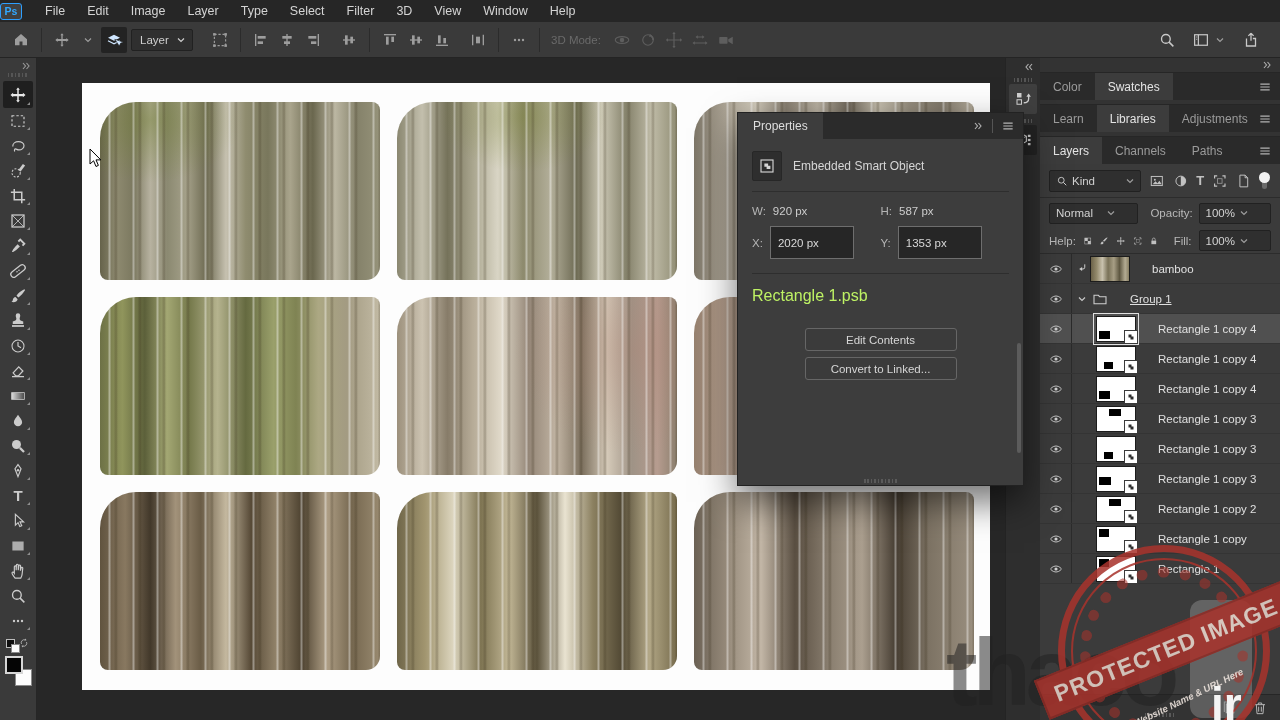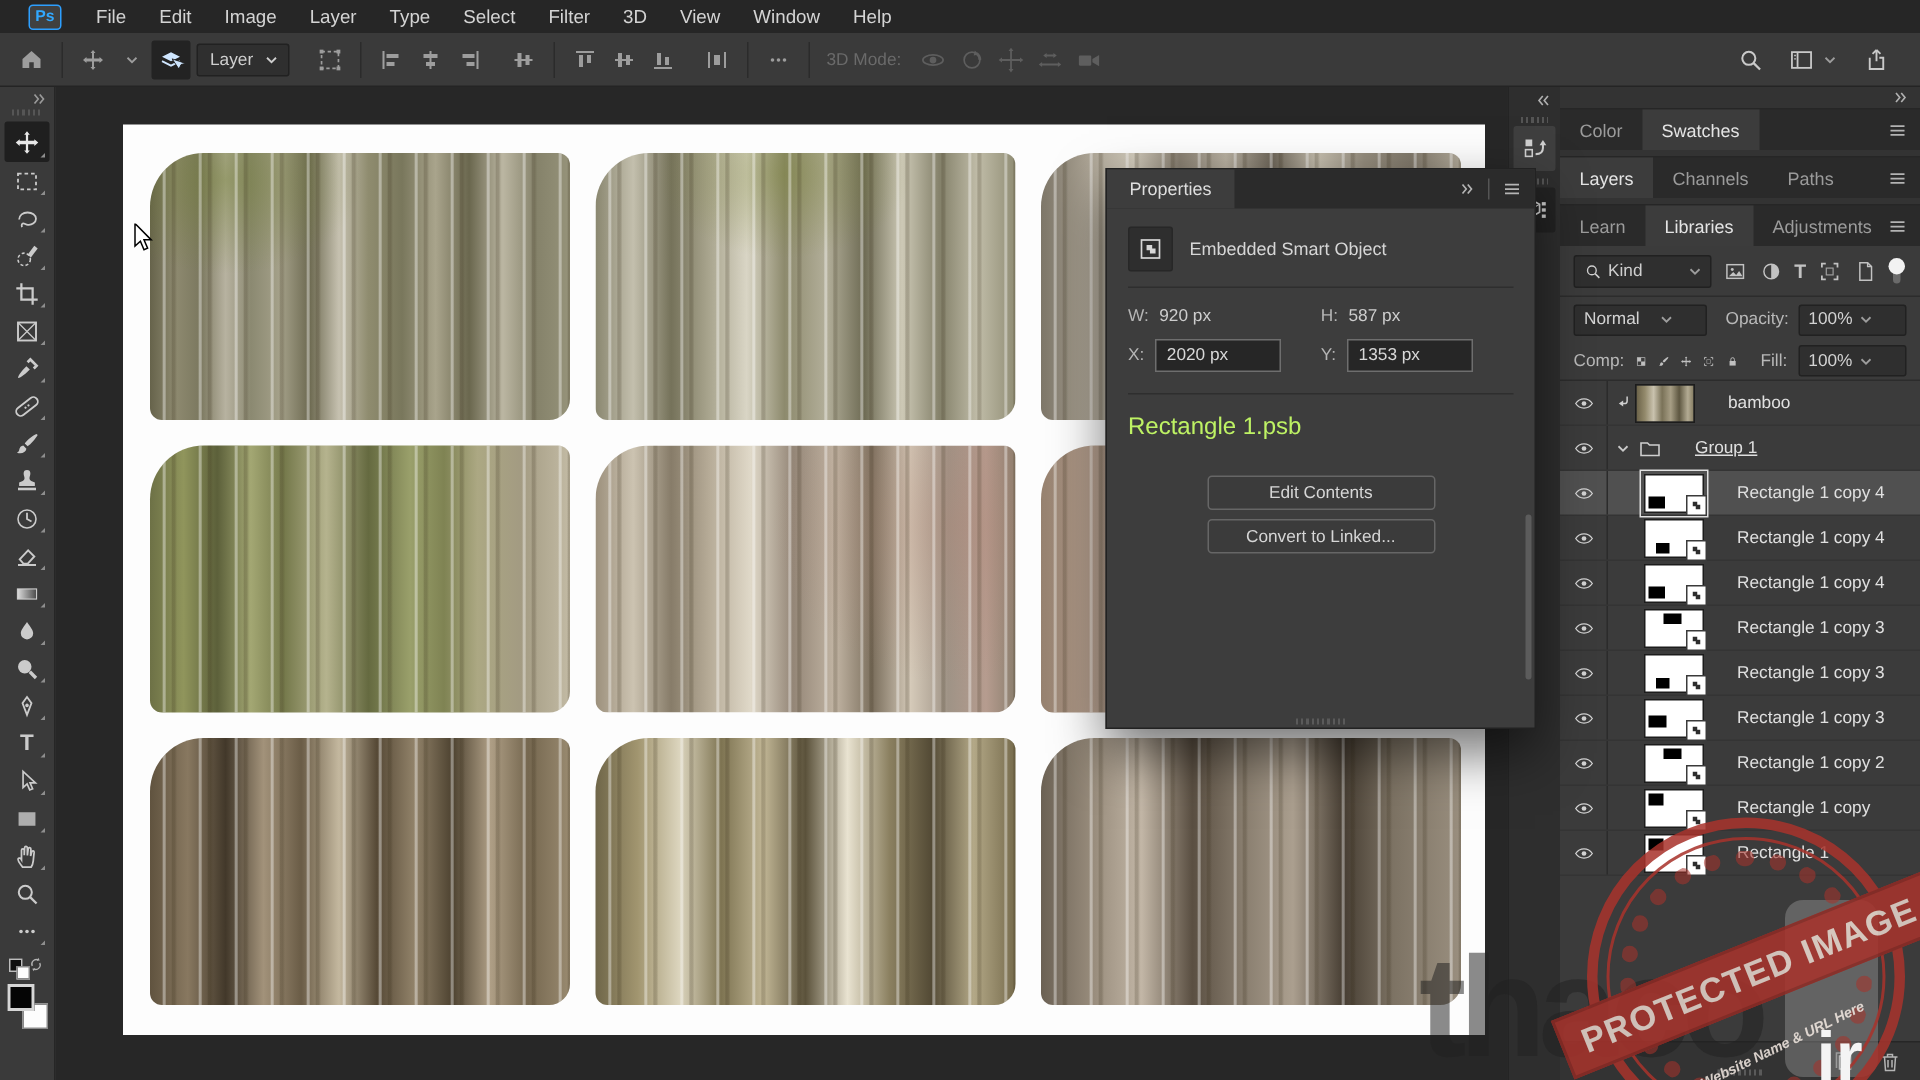--- a/index.html
+++ b/index.html
@@ -3,21 +3,21 @@
 <meta charset="utf-8">
 <style>
   *{box-sizing:border-box;margin:0;padding:0}
   body{background:#191919;font-family:"Liberation Sans",sans-serif}
   #app{position:relative;width:1280px;height:720px;overflow:hidden;background:#323232;color:#d8d8d8;font-size:12px}
   .ic{width:18px;height:18px;display:block}
   .ic14{width:14px;height:14px}.ic12{width:12px;height:12px}.ic20{width:20px;height:20px}.ic16{width:16px;height:16px}
 
   
   .menubar{position:absolute;left:0;top:0;width:100%;height:22px;background:#262626;display:flex;align-items:center;z-index:30}
-  .pslogo{width:22px;height:17px;margin:0 12px 0 19px;border:1px solid #2d9fff;border-radius:3px;background:#404040;color:#31a8ff;
+  .pslogo{width:22px;height:17px;margin:0 12px 0 0;border:1px solid #2d9fff;border-radius:3px;background:#404040;color:#31a8ff;
           font-size:10.5px;font-weight:bold;display:flex;align-items:center;justify-content:center}
   .mi{padding:0 11px;height:100%;display:flex;align-items:center;color:#d4d4d4;font-size:12.5px;cursor:default}
 
   
   .optionsbar{position:absolute;left:0;top:22px;width:100%;height:36px;background:#3a3a3a;border-bottom:1px solid #242424;
               display:flex;align-items:center;padding:0 8px;z-index:29;color:#9d9d9d}
   .obtn{height:26px;min-width:26px;display:flex;align-items:center;justify-content:center;color:#9d9d9d}
   .obtn.pressed{background:#232323;border-radius:2px;color:#cfe6ff}
   .osep{width:1px;height:24px;background:#2b2b2b;margin:0 7px;flex:0 0 auto}
   .combo{display:flex;align-items:center;height:22px;background:#2f2f2f;border:1px solid #212121;border-radius:2px;
@@ -73,21 +73,21 @@
   .ptab{height:26px;padding:0 15px;background:#3d3d3d;display:flex;align-items:center;font-size:12px;color:#dedede}
   .pticons{position:absolute;right:8px;top:0;height:26px;display:flex;align-items:center;gap:8px;color:#b5b5b5}
   .ptsep{width:1px;height:14px;background:#555}
   .pbody{padding:8px 14px 0}
   .sohead{display:flex;align-items:center;gap:11px;padding:4px 0 10px;border-bottom:1px solid #2e2e2e}
   .soicon{width:30px;height:30px;background:#2e2e2e;border:1px solid #272727;border-radius:2px;display:flex;align-items:center;justify-content:center;color:#d6d6d6}
   .sotext{font-size:12px;color:#d6d6d6}
   .dims{display:grid;grid-template-columns:1fr 1fr;row-gap:9px;padding:13px 0 14px;border-bottom:1px solid #2e2e2e}
   .dim{display:flex;align-items:center;gap:7px;color:#b5b5b5;font-size:11.5px}
   .dimv{color:#cdcdcd}
-  .dim input{width:84px;height:22px;background:#262626;border:1px solid #6e6e6e;color:#d8d8d8;font:11.5px "Liberation Sans",sans-serif;padding:0 7px;outline:none}
+  .dim input{width:84px;height:33px;background:#262626;border:1px solid #6e6e6e;color:#d8d8d8;font:11.5px "Liberation Sans",sans-serif;padding:0 7px;outline:none}
   .psbname{padding:13px 0 7px;color:#bef264;font-size:16px}
   .ddis{height:24px;background:#3a3a3a;border:1px solid #4a4a4a;color:#757575;display:flex;align-items:center;
         justify-content:space-between;padding:0 8px;border-radius:2px;font-size:11.5px}
   .pbtn{display:block;margin:0 auto;width:152px;height:23px;background:#3b3b3b;border:1px solid #666;border-radius:3px;
         color:#d6d6d6;font-size:11.5px;font-family:"Liberation Sans",sans-serif}
   .pbtn.b1{margin-top:16px}.pbtn.b2{margin-top:6px}
   .pscroll{position:absolute;right:2px;top:230px;width:4px;height:110px;background:#5c5c5c;border-radius:2px}
   .pgrip{position:absolute;bottom:2px;left:50%;transform:translateX(-50%);width:34px;height:4px;
          background:repeating-linear-gradient(90deg,#5a5a5a 0 1.5px,transparent 1.5px 3.5px)}
 
@@ -785,32 +785,32 @@
 
     <div class="tabs">
       <div class="tab">Color</div>
       <div class="tab on">Swatches</div>
       <svg class="ic14 tabmenu">
           <use href="#i-hamburger"></use>
         </svg>
     </div>
 
     <div class="tabs gap">
+      <div class="tab">Learn</div>
+      <div class="tab on">Libraries</div>
+      <div class="tab">Adjustments</div>
+      <svg class="ic14 tabmenu">
+          <use href="#i-hamburger"></use>
+        </svg>
+    </div>
+
+    <div class="tabs gap">
       <div class="tab on">Layers</div>
       <div class="tab">Channels</div>
       <div class="tab">Paths</div>
-      <svg class="ic14 tabmenu">
-          <use href="#i-hamburger"></use>
-        </svg>
-    </div>
-
-    <div class="tabs gap">
-      <div class="tab">Learn</div>
-      <div class="tab on">Libraries</div>
-      <div class="tab">Adjustments</div>
       <svg class="ic14 tabmenu">
           <use href="#i-hamburger"></use>
         </svg>
     </div>
 
     <div class="lp">
       <div class="filterrow">
         <div class="kindcombo">
           <span class="kleft">
             <svg class="ic12">
@@ -848,21 +848,21 @@
         <span class="plabel" style="margin-left:6px">Opacity:</span>
         <div class="pctcombo">
           <span>100%</span>
           <svg class="ic12" style="color:#9d9d9d">
               <use href="#i-chevdown"></use>
             </svg>
         </div>
       </div>
 
       <div class="lockrow">
-        <span class="plabel">Comp:</span>
+        <span class="plabel">Help:</span>
         <svg class="ic14">
             <use href="#i-checker"></use>
           </svg>
         <svg class="ic14">
             <use href="#i-brush"></use>
           </svg>
         <svg class="ic14">
             <use href="#i-move"></use>
           </svg>
         <svg class="ic14">

